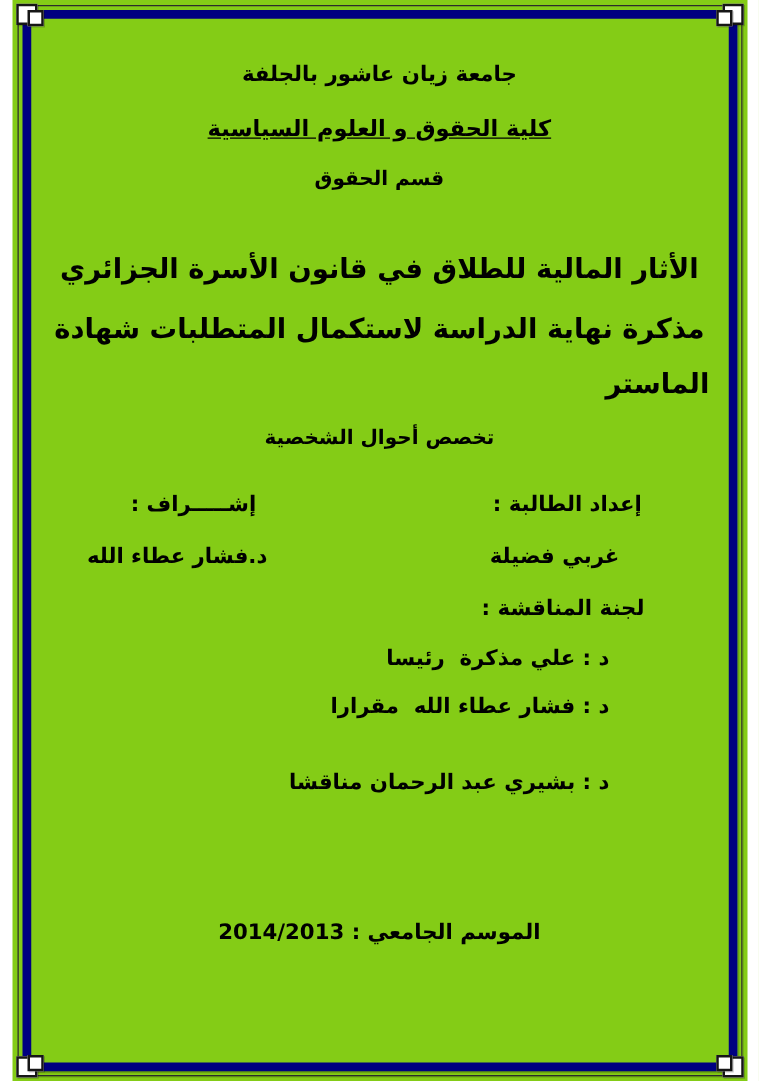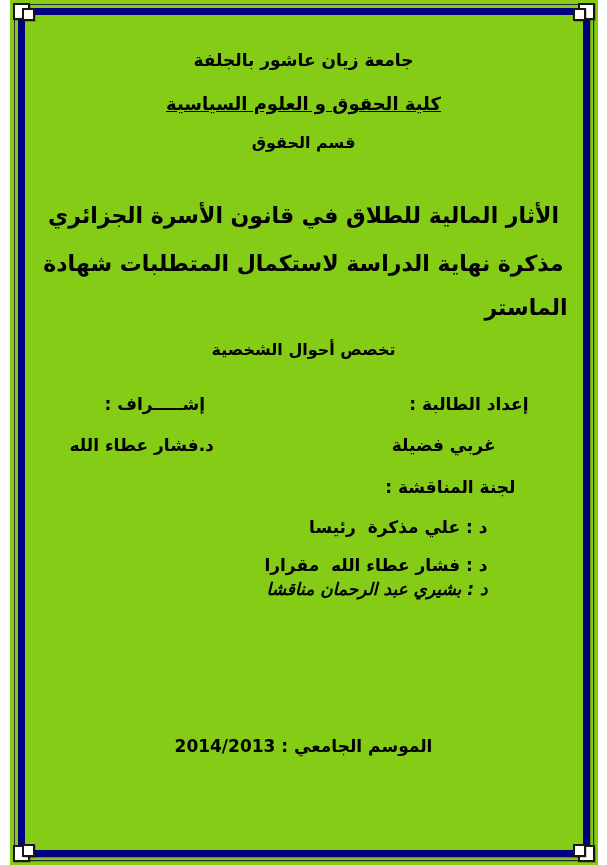--- a/index.html
+++ b/index.html
@@ -60,28 +60,28 @@
   .t-title{top:203px;font-size:22px;}
   .t-sub1{top:251px;font-size:22px;}
   .t-sub2{top:295px;font-size:22px;text-align:right;}
   .t-spec{top:340px;font-size:16px;}
   .pos{
     position:absolute;
     font-weight:bold;
     font-size:17px;
     white-space:pre;
   }
-  .p-prep{top:394px;right:69px;text-align:center;}
+  .p-prep{top:394px;right:84px;text-align:center;}
   .p-sup{top:394px;left:95px;}
   .p-student{top:435px;right:102px;}
   .p-supname{top:435px;left:60px;}
   .p-committee{top:477px;right:82px;}
   .p-m1{top:517px;right:110px;}
   .p-m2{top:555px;right:110px;}
-  .p-m3{top:579px;right:110px;font-style:italic;}
+  .p-m3{top:616px;right:110px;}
   .t-year{top:736px;font-size:17px;}
 </style>
 </head>
 <body>
 
 <div class="page">
 
   <div class="frame-thin"></div>
   <div class="frame-navy"></div>
 

